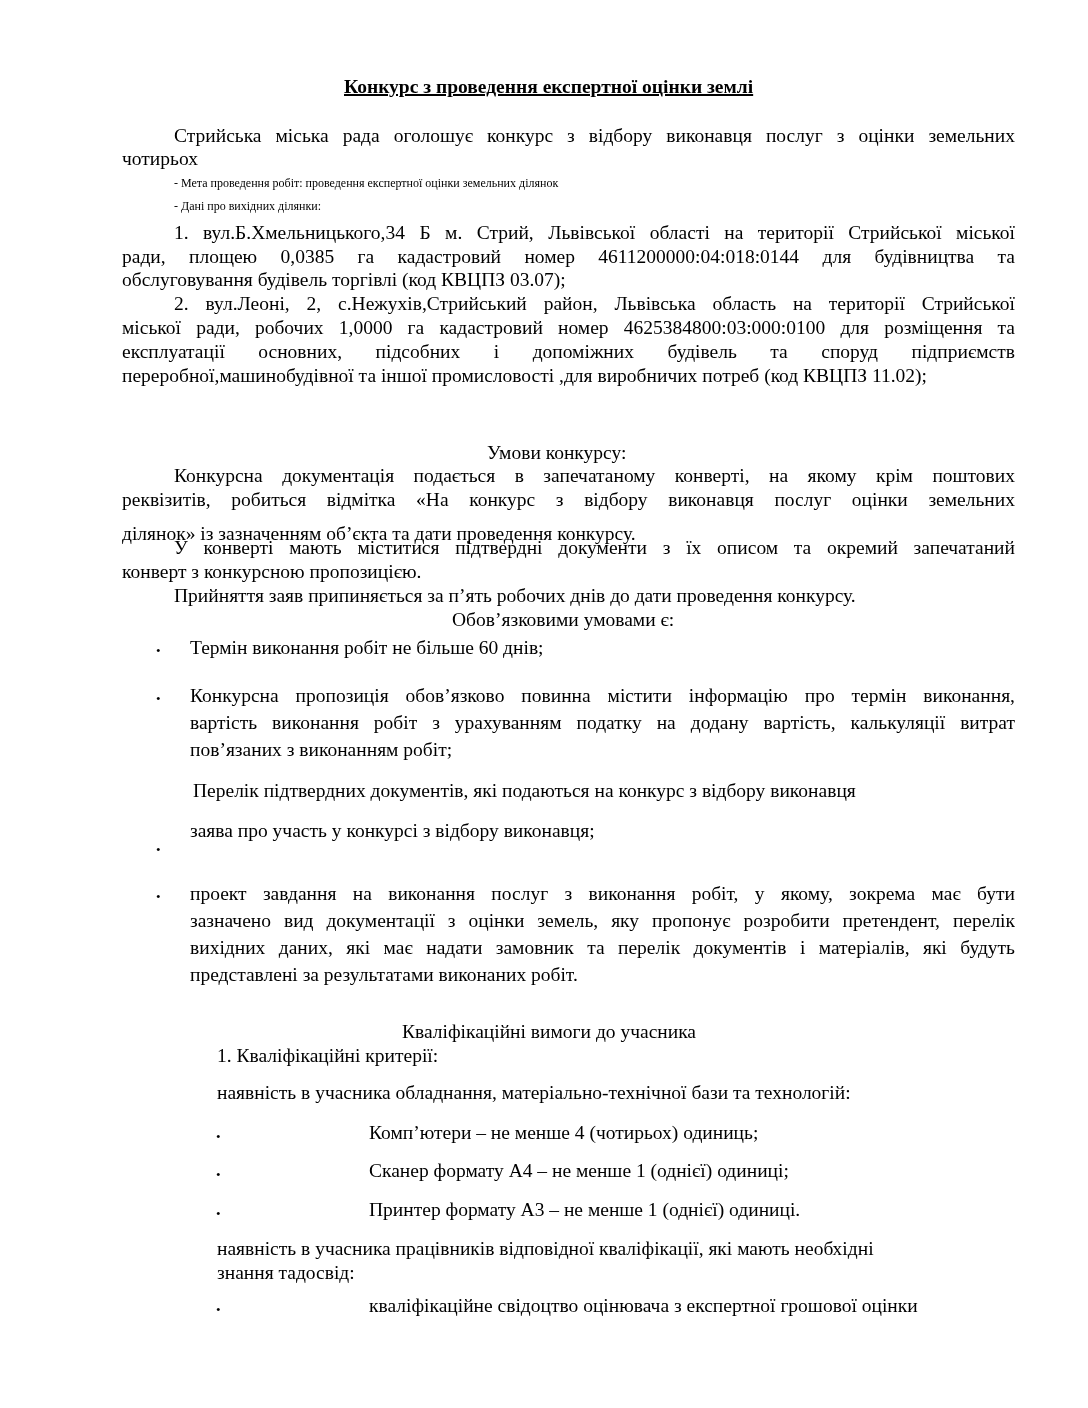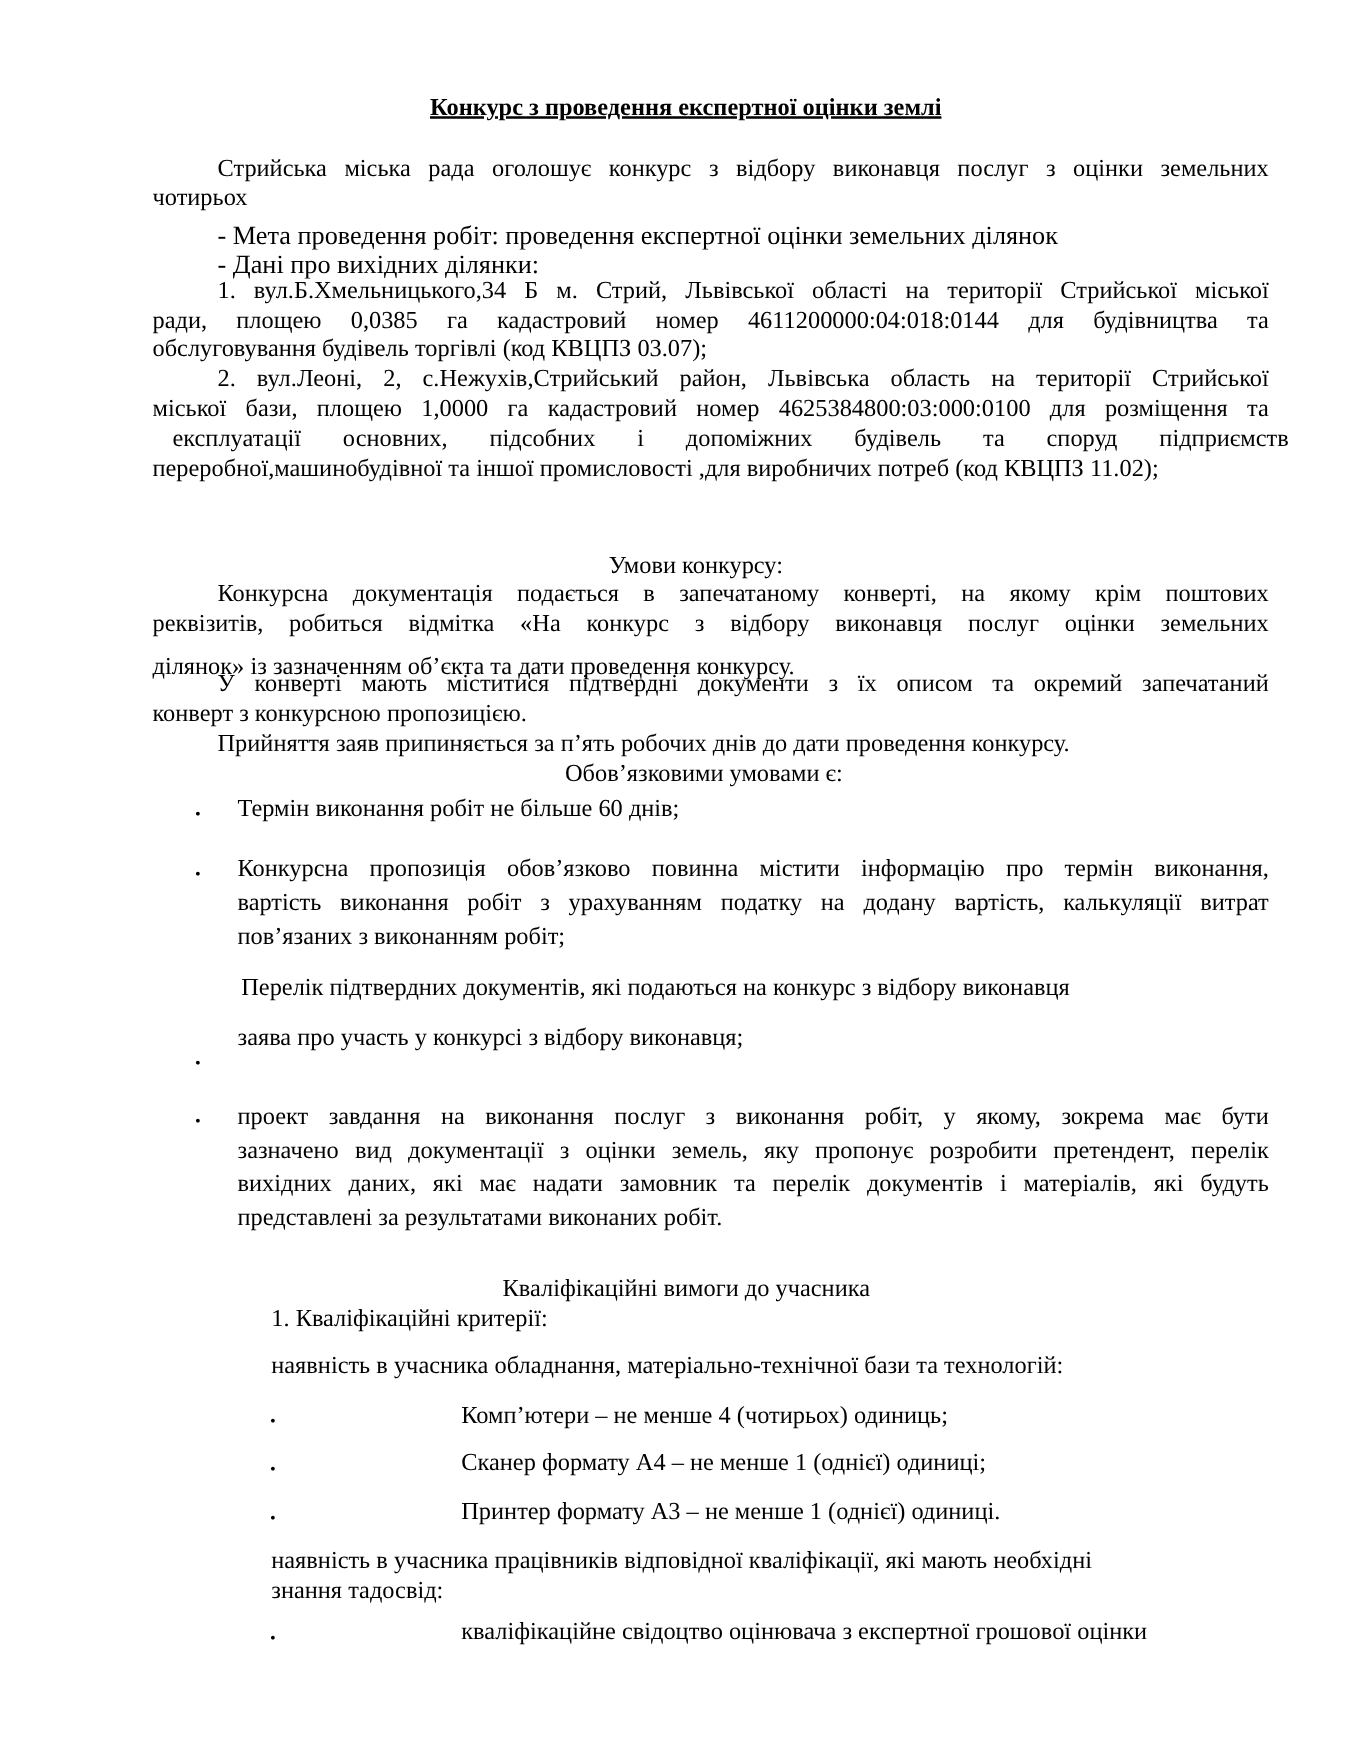--- a/index.html
+++ b/index.html
@@ -6,42 +6,42 @@
     body {
       width: 1088px; height: 1408px; position: relative; overflow: hidden;
       font-family: "Liberation Serif", "DejaVu Serif", serif;
       color: #000; font-size: 19.5px;
     }
     .page { position: absolute; left: 122px; top: 0; width: 893px; }
     .abs { position: absolute; white-space: nowrap; }
     .just { position: absolute; text-align: justify; text-align-last: justify; white-space: normal; }
     .title { font-weight: bold; text-decoration: underline; text-decoration-thickness: 2px; }
     .bold { font-weight: normal; }
-    .small { font-size: 21px; }
+    .small { font-size: 12px; }
     .bullet { position: absolute; font-size: 13px; }
   </style>
 </head>
 <body>
 
 <div class="page">
 
   <div class="abs title" style="left:222px; top:76px;">Конкурс з проведення експертної оцінки землі</div>
 
   <div class="just" style="left:52px; top:125px; width:841px;">Стрийська міська рада оголошує конкурс з відбору виконавця послуг з оцінки земельних</div>
   <div class="abs" style="left:0; top:148px;">чотирьох</div>
   <div class="abs small" style="left:52px; top:176px;">- Мета проведення робіт: проведення експертної оцінки земельних ділянок</div>
   <div class="abs small" style="left:52px; top:199px;">- Дані про вихідних ділянки:</div>
 
   <div class="just" style="left:52px; top:222px; width:841px;">1. вул.Б.Хмельницького,34 Б м. Стрий, Львівської області на території Стрийської міської</div>
   <div class="just" style="left:0; top:246px; width:893px;">ради, площею 0,0385 га кадастровий номер 4611200000:04:018:0144 для будівництва та</div>
   <div class="abs" style="left:0; top:269px;">обслуговування будівель торгівлі (код КВЦПЗ 03.07);</div>
 
   <div class="just" style="left:52px; top:293px; width:841px;">2. вул.Леоні, 2, с.Нежухів,Стрийський район, Львівська область на території Стрийської</div>
-  <div class="just" style="left:0; top:317px; width:893px;">міської бази, площею 1,0000 га кадастровий номер 4625384800:03:000:0100 для розміщення та</div>
-  <div class="just" style="left:16px; top:341px; width:893px;">експлуатації основних, підсобних і допоміжних будівель та споруд підприємств</div>
+  <div class="just" style="left:0; top:317px; width:893px;">міської ради, робочих 1,0000 га кадастровий номер 4625384800:03:000:0100 для розміщення та</div>
+  <div class="just" style="left:0; top:341px; width:893px;">експлуатації основних, підсобних і допоміжних будівель та споруд підприємств</div>
   <div class="abs" style="left:0; top:365px;">переробної,машинобудівної та іншої промисловості ,для виробничих потреб (код КВЦПЗ 11.02);</div>
 
   <div class="abs" style="left:365px; top:442px;"><span class="bold">Умови конкурсу</span><span>:</span></div>
   <div class="just" style="left:52px; top:465px; width:841px;">Конкурсна документація подається в запечатаному конверті, на якому крім поштових</div>
   <div class="just" style="left:0; top:489px; width:893px;">реквізитів, робиться відмітка «На конкурс з відбору виконавця послуг оцінки земельних</div>
   <div class="abs" style="left:0; top:499px;margin-top:24px;">ділянок» із зазначенням об’єкта та дати проведення конкурсу.</div>
   <div class="just" style="left:52px; top:537px; width:841px;">У конверті мають міститися підтвердні документи з їх описом та окремий запечатаний</div>
   <div class="abs" style="left:0; top:561px;">конверт з конкурсною пропозицією.</div>
   <div class="abs" style="left:52px; top:585px;">Прийняття заяв припиняється за п’ять робочих днів до дати проведення конкурсу.</div>
 

